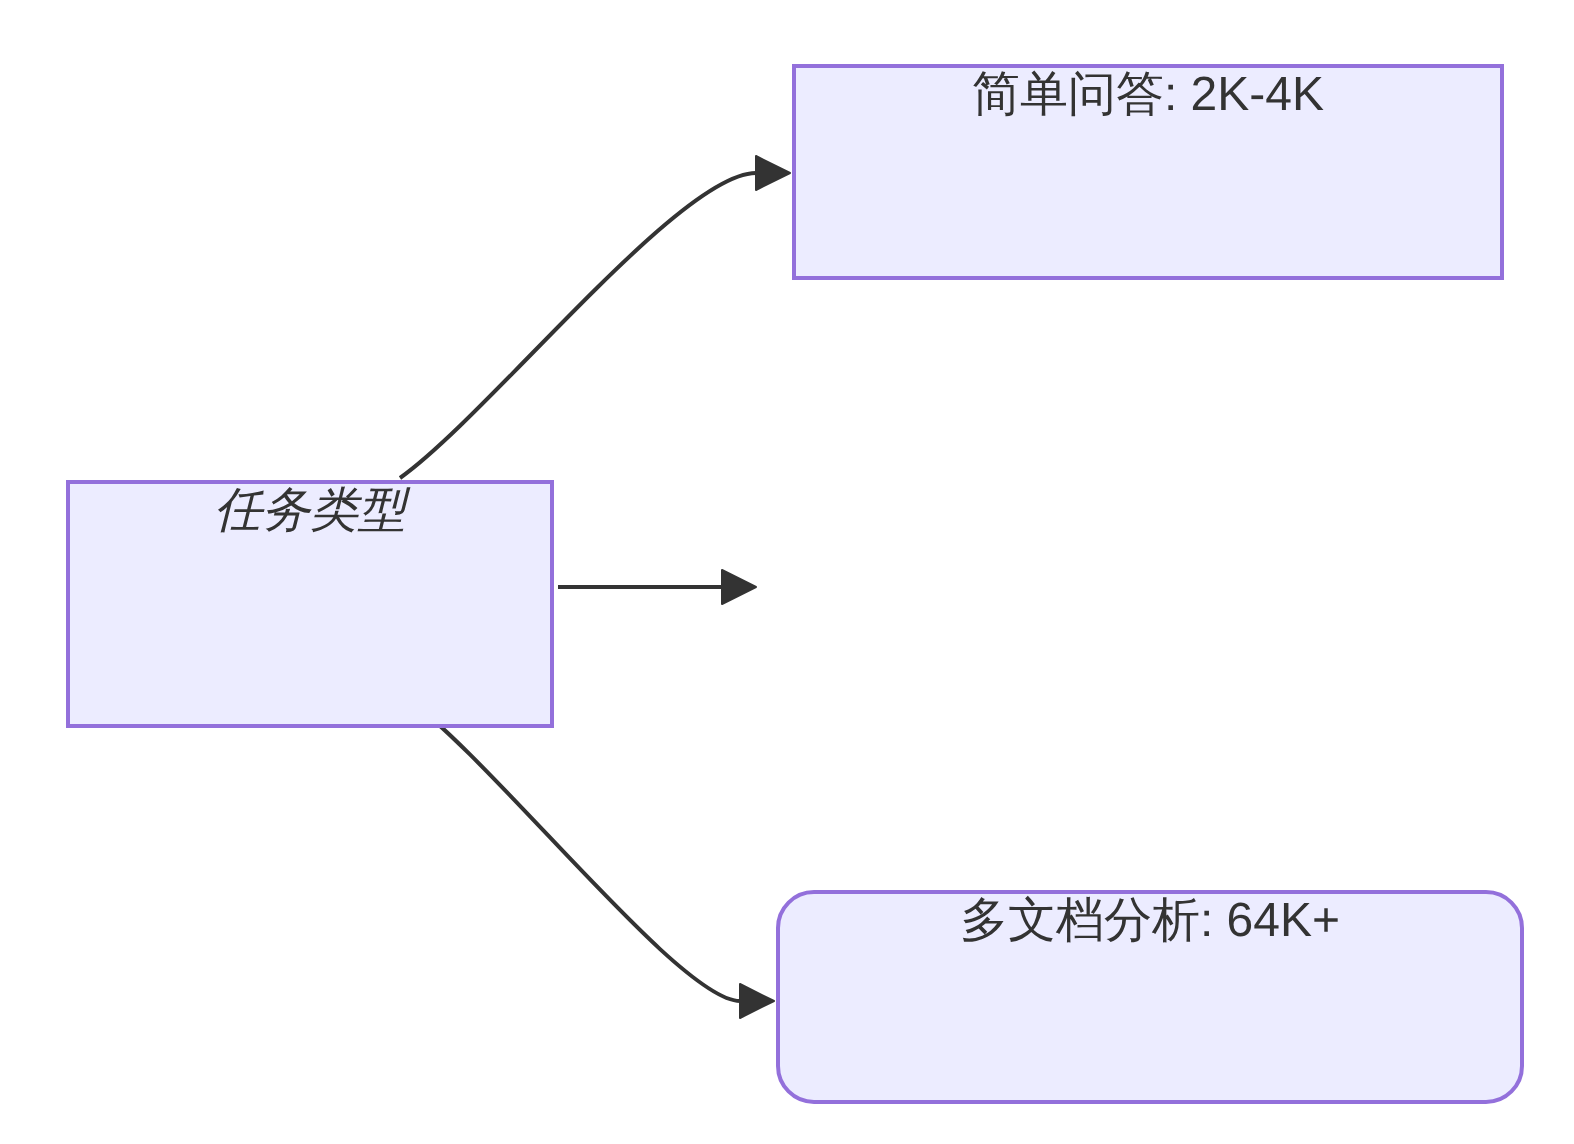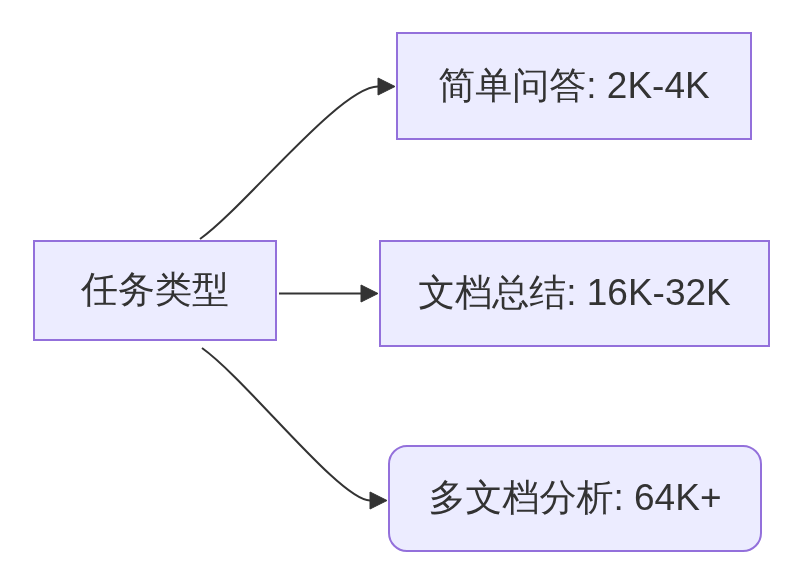--- a/index.html
+++ b/index.html
@@ -36,29 +36,29 @@
     fill: var(--edge-color);
     stroke: var(--edge-color);
     stroke-width: 1px;
     stroke-linejoin: round;
   }
   .node {
     position: absolute;
     background: var(--node-fill);
     border: 2px solid var(--node-border);
     display: flex;
-    align-items: center;
+    align-items: flex-start;
     justify-content: center;
     text-align: center;
     color: var(--text-color);
-    font-size: 37px;
+    font-size: 24px;
     line-height: 1.2;
     white-space: nowrap;
   }
-  .node-root        { left: 33px;  top: 240px; width: 244px; height: 101px; }
+  .node-root        { left: 33px;  top: 240px; width: 244px; height: 124px; font-style: italic; }
   .node-simple-qa   { left: 396px; top: 32px;  width: 356px; height: 108px; }
   .node-doc-summary { left: 379px; top: 240px; width: 391px; height: 107px; }
   .node-multi-doc   { left: 388px; top: 445px; width: 374px; height: 107px; border-radius: 19px; }
 </style>
 </head>
 <body>
 
 <div class="canvas">
 
   <svg class="edge-layer" viewBox="0 0 787 572" xmlns="http://www.w3.org/2000/svg">
@@ -74,21 +74,18 @@
   </svg>
 
   <div class="node node-root">
     <span>任务类型</span>
   </div>
 
   <div class="node node-simple-qa">
     <span>简单问答: 2K-4K</span>
   </div>
 
-  <div class="node node-doc-summary">
-    <span>文档总结: 16K-32K</span>
-  </div>
 
   <div class="node node-multi-doc">
     <span>多文档分析: 64K+</span>
   </div>
 
 </div>
 
 </body></html>

